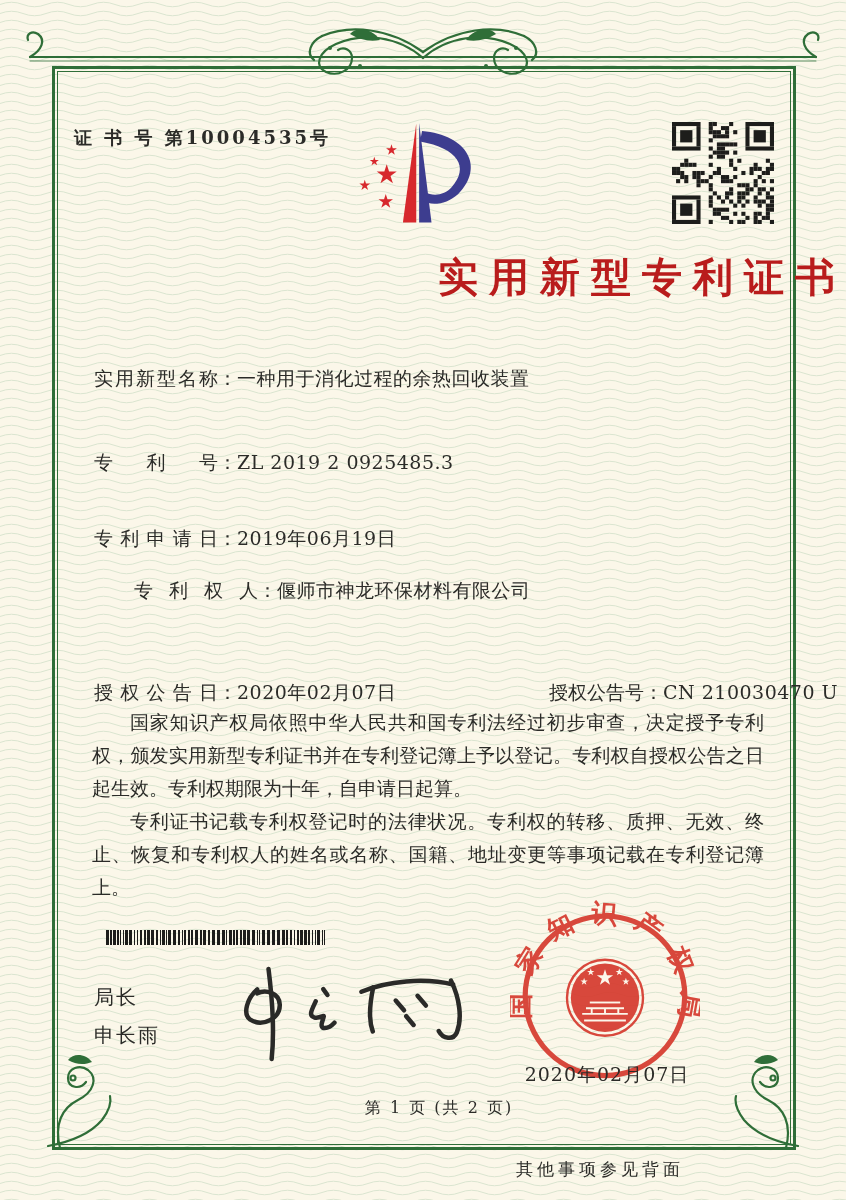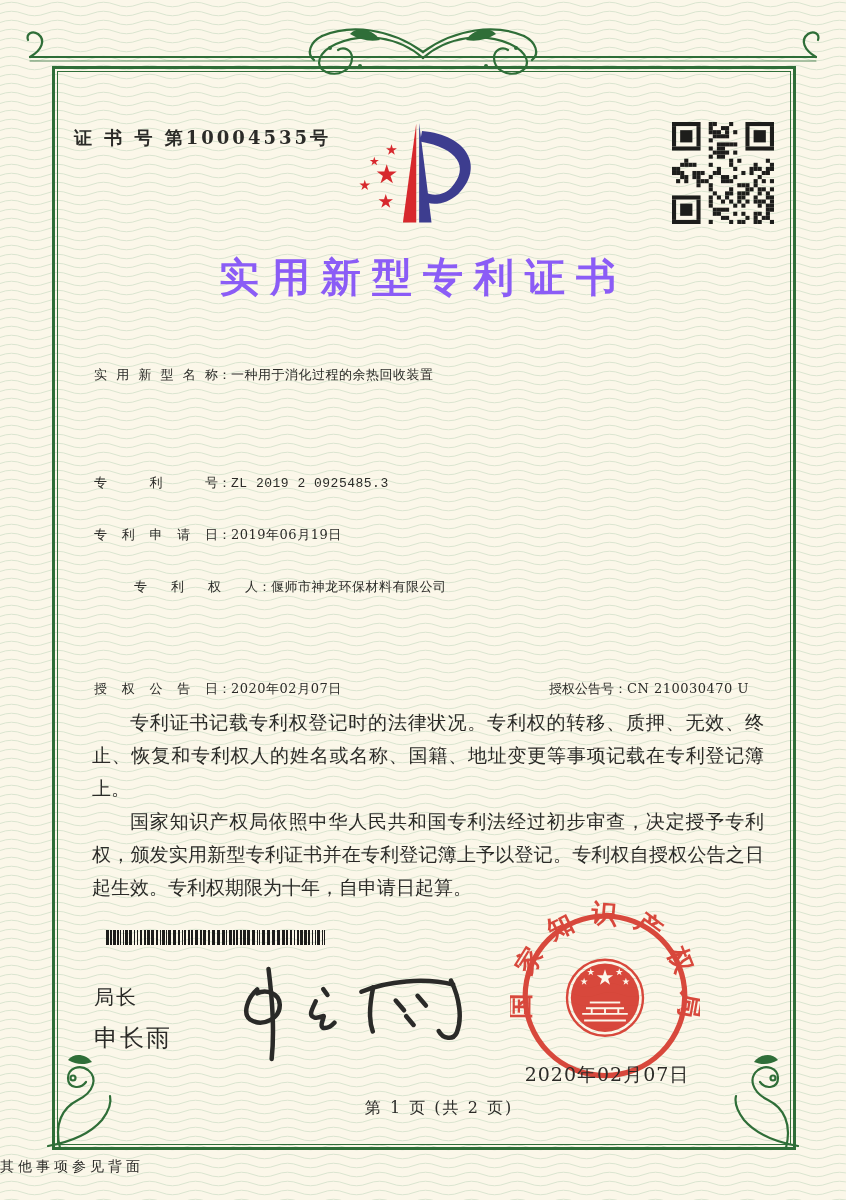--- a/index.html
+++ b/index.html
@@ -13,42 +13,42 @@
   #page{position:absolute;inset:0;}
   #waves{position:absolute;inset:0;z-index:0;}
   .layer{position:absolute;z-index:1;}
   
   #frame{position:absolute;left:52px;top:66px;width:738px;height:1078px;
     border:3px solid #2f6e38;z-index:1;}
   #frame-inner{position:absolute;inset:2px;border:1px solid #2f6e38;}
   
   #cert-no{left:74px;top:126px;font-size:18px;letter-spacing:3px;font-weight:bold;}
   #logo{left:336px;top:110px;}
-  #title{left:0;top:250px;width:846px;text-align:center;
-    font-size:40px;font-weight:bold;letter-spacing:11px;color:#8b5cf6;}
-  
-  .row{position:absolute;left:94px;font-size:13px;z-index:1;white-space:nowrap;}
+  #title{left:0;top:250px;width:846px;text-align:right;
+    font-size:40px;font-weight:bold;letter-spacing:11px;color:#b91c1c;}
+  
+  .row{position:absolute;left:94px;font-size:19px;z-index:1;white-space:nowrap;}
   .flabel{display:inline-block;width:124px;text-align:justify;text-align-last:justify;vertical-align:bottom;}
   .fvalue{letter-spacing:0.5px;}
-  #row-0{top:366px;} #row-1{top:420px;} #row-2{top:474px;font-family:Liberation Mono, monospace;}
+  #row-0{top:366px;} #row-1{top:420px;} #row-2{top:450px;}
   #row-3{top:526px;} #row-4{top:578px;margin-left:40px;} #row-5{top:628px;} #row-6{top:680px;}
   #grant-no{position:absolute;left:455px;top:0;}
   
   #body-text{left:92px;top:706px;width:672px;font-size:19px;line-height:33px;text-align:justify;}
   #body-text p{margin:0;text-indent:2em;}
   
   #signer-title{left:94px;top:984px;font-size:20px;letter-spacing:2px;}
-  #signer-name{left:94px;top:1022px;font-size:24px;letter-spacing:2px;}
+  #signer-name{left:94px;top:1022px;font-size:20px;letter-spacing:2px;}
   #signature{left:230px;top:958px;}
   
   #seal{left:510px;top:898px;opacity:.92;}
   #seal-date{left:512px;top:1062px;width:190px;text-align:center;font-size:19px;letter-spacing:1px;}
   
   #page-indicator{left:16px;top:1098px;width:846px;text-align:center;font-size:16px;letter-spacing:2px;}
-  #back-note{left:0;top:1158px;width:684px;text-align:left;font-size:14px;letter-spacing:4px;}
+  #back-note{left:0;top:1158px;width:684px;text-align:right;font-size:17px;letter-spacing:4px;}
   .orn{z-index:2;}
   #orn-corner-right{transform:scaleX(-1);}
 </style>
 </head>
 <body>
 
 <div id="page">
 
   <svg id="waves" width="846" height="1200" aria-hidden="true">
     <defs>
@@ -304,22 +304,22 @@
   </div>
   <div class="row" id="row-4">
     <span class="flabel">专 利 权 人</span><span>：</span><span class="fvalue">偃师市神龙环保材料有限公司</span>
   </div>
   <div class="row" id="row-6">
     <span class="flabel">授权公告日</span><span>：</span><span class="fvalue">2020年02月07日</span>
     <span id="grant-no"><span>授权公告号</span><span>：</span><span class="fvalue">CN 210030470 U</span></span>
   </div>
 
   <div class="layer" id="body-text">
+    <p>国家知识产权局依照中华人民共和国专利法经过初步审查，决定授予专利权，颁发实用新型专利证书并在专利登记簿上予以登记。专利权自授权公告之日起生效。专利权期限为十年，自申请日起算。</p>
     <p>专利证书记载专利权登记时的法律状况。专利权的转移、质押、无效、终止、恢复和专利权人的姓名或名称、国籍、地址变更等事项记载在专利登记簿上。</p>
-    <p>国家知识产权局依照中华人民共和国专利法经过初步审查，决定授予专利权，颁发实用新型专利证书并在专利登记簿上予以登记。专利权自授权公告之日起生效。专利权期限为十年，自申请日起算。</p>
   </div>
 
   <svg class="layer" id="barcode" width="224" height="16" style="left:106px;top:930px">
       <rect x="0" y="0" width="3" height="15" fill="#1d1d1b"></rect>
       <rect x="4" y="0" width="2" height="15" fill="#1d1d1b"></rect>
       <rect x="7" y="0" width="3" height="15" fill="#1d1d1b"></rect>
       <rect x="11" y="0" width="2" height="15" fill="#1d1d1b"></rect>
       <rect x="14" y="0" width="1" height="15" fill="#1d1d1b"></rect>
       <rect x="17" y="0" width="1" height="15" fill="#1d1d1b"></rect>
       <rect x="19" y="0" width="3" height="15" fill="#1d1d1b"></rect>

